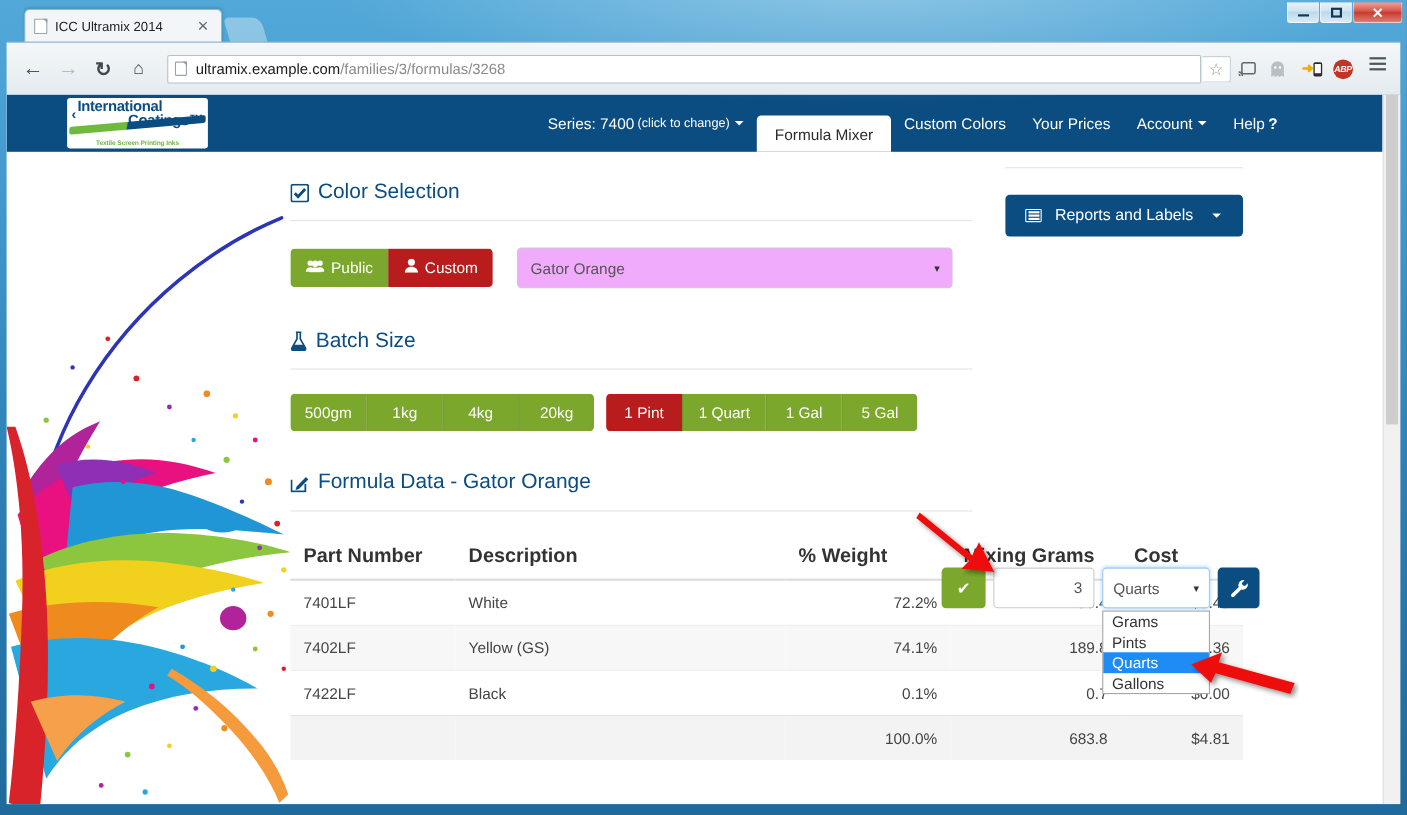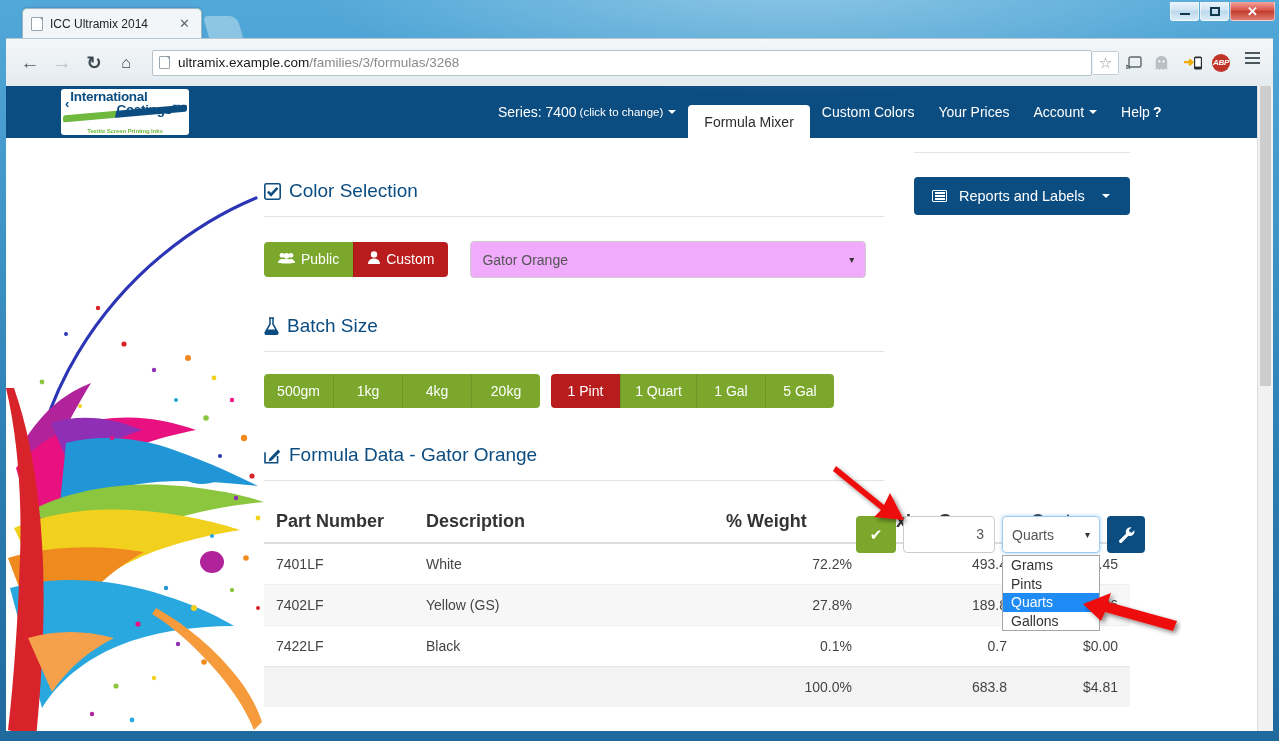--- a/index.html
+++ b/index.html
@@ -195,21 +195,21 @@
   .helpq { font-weight: bold; margin-left: 3px; }
 
   
   #splash {
     position: absolute; left: 0; top: 52px; width: 265px; bottom: 0;
     pointer-events: none; z-index: 1;
   }
 
   
   #body { position: absolute; left: 0; right: 0; top: 52px; bottom: 0; z-index: 2; }
-  .col-left { position: absolute; left: 258px; top: 16px; width: 620px; }
+  .col-left { position: absolute; left: 258px; top: 0; width: 620px; }
   .col-right { position: absolute; left: 908px; top: 0; width: 216px; }
 
   .sec-head {
     display: flex; align-items: center; gap: 8px;
     color: #0b4c81; font-size: 19px; padding-top: 26px;
   }
   .sec-head .hicon { font-size: 17px; line-height: 1; display: flex; align-items: center; }
   .sec-rule { border-bottom: 1px solid #e3e3e3; margin-top: 14px; }
 
   .btn-row { display: flex; align-items: center; margin-top: 24px; gap: 0; }
@@ -574,21 +574,21 @@
               <tr>
                 <td>7401LF</td>
                 <td>White</td>
                 <td class="num">72.2%</td>
                 <td class="num">493.4</td>
                 <td class="num">$3.45</td>
               </tr>
               <tr>
                 <td>7402LF</td>
                 <td>Yellow (GS)</td>
-                <td class="num">27.8%</td>
+                <td class="num">74.1%</td>
                 <td class="num">189.8</td>
                 <td class="num">$1.36</td>
               </tr>
               <tr>
                 <td>7422LF</td>
                 <td>Black</td>
                 <td class="num">0.1%</td>
                 <td class="num">0.7</td>
                 <td class="num">$0.00</td>
               </tr>

